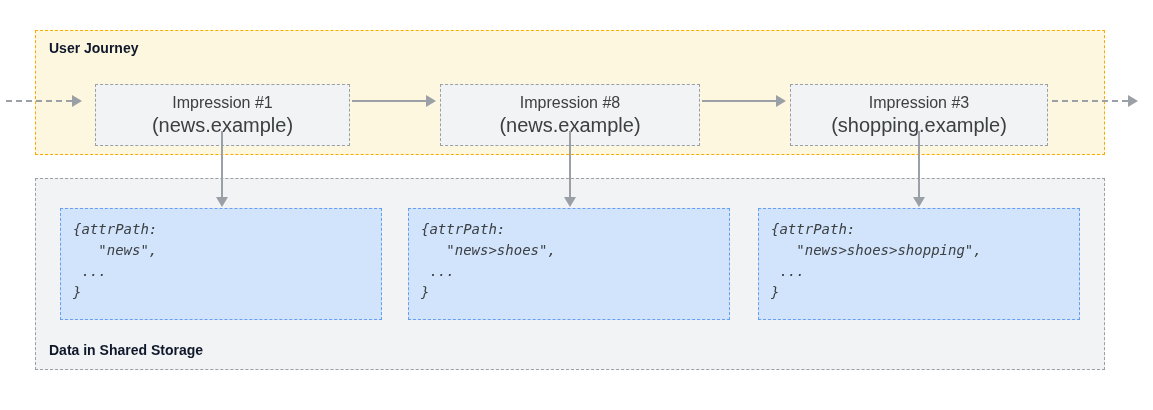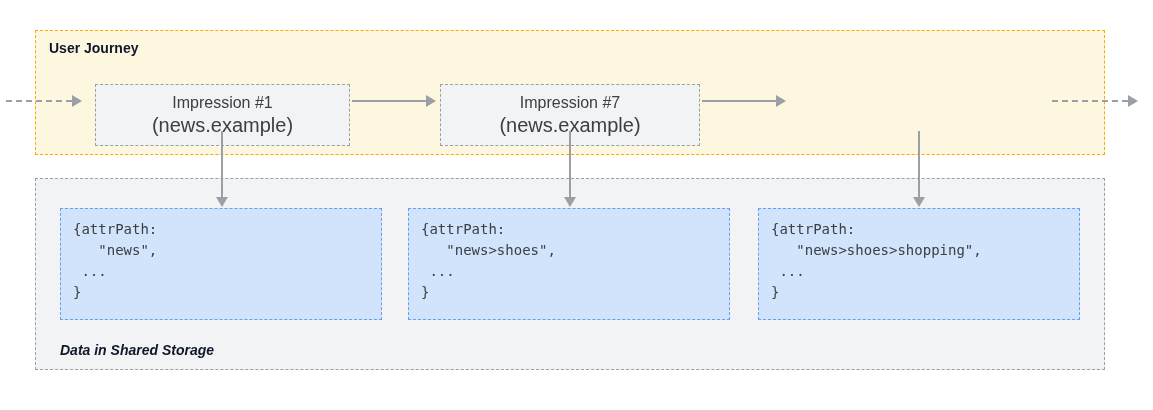--- a/index.html
+++ b/index.html
@@ -31,21 +31,21 @@
     background: #F1F3F4;
     border: 1.5px dashed #9AA0A6;
   }
   .band-label {
     position: absolute;
     font-size: 14px;
     font-weight: bold;
     color: #0f172a;
   }
   .journey-label { left: 13px; top: 9px; }
-  .storage-label { left: 24px; bottom: 11px; font-style: italic; }
+  .storage-label { left: 13px; bottom: 11px; }
 
   .impression-box {
     position: absolute;
     top: 68px; height: 62px;
     box-sizing: border-box;
     background: #F1F3F4;
     border: 1.5px dashed #9AA0A6;
     display: flex;
     flex-direction: column;
     align-items: center;
@@ -65,20 +65,21 @@
     background: #D2E3FC;
     border: 1.5px dashed #669DF6;
     padding: 10px 12px;
   }
   .code-text {
     font-family: "DejaVu Sans Mono", monospace;
     font-size: 14px;
     line-height: 21px;
     color: #3C4043;
     white-space: pre;
+    font-style: italic;
   }
 
   .hline {
     position: absolute;
     height: 0;
     border-top: 2.5px solid #9AA0A6;
   }
   .hline-dashed {
     position: absolute;
     height: 0;
@@ -117,22 +118,26 @@
   </div>
 
   <div class="hline-dashed" style="left:6px; top:100px; width:66px;"></div>
   <div class="head-right" style="left:72px; top:95px;"></div>
 
   <div class="impression-box" style="left:95px; width:255px;">
     <div class="impression-title">Impression #1</div>
     <div class="impression-subtitle">(news.example)</div>
   </div>
   <div class="impression-box" style="left:440px; width:260px;">
-    <div class="impression-title">Impression #7</div>
+    <div class="impression-title">Impression #8</div>
     <div class="impression-subtitle">(news.example)</div>
+  </div>
+  <div class="impression-box" style="left:790px; width:258px;">
+    <div class="impression-title">Impression #3</div>
+    <div class="impression-subtitle">(shopping.example)</div>
   </div>
 
   <div class="hline" style="left:352px; top:100px; width:74px;"></div>
   <div class="head-right" style="left:426px; top:95px;"></div>
 
   <div class="hline" style="left:702px; top:100px; width:74px;"></div>
   <div class="head-right" style="left:776px; top:95px;"></div>
 
   <div class="hline-dashed" style="left:1052px; top:100px; width:76px;"></div>
   <div class="head-right" style="left:1128px; top:95px;"></div>

